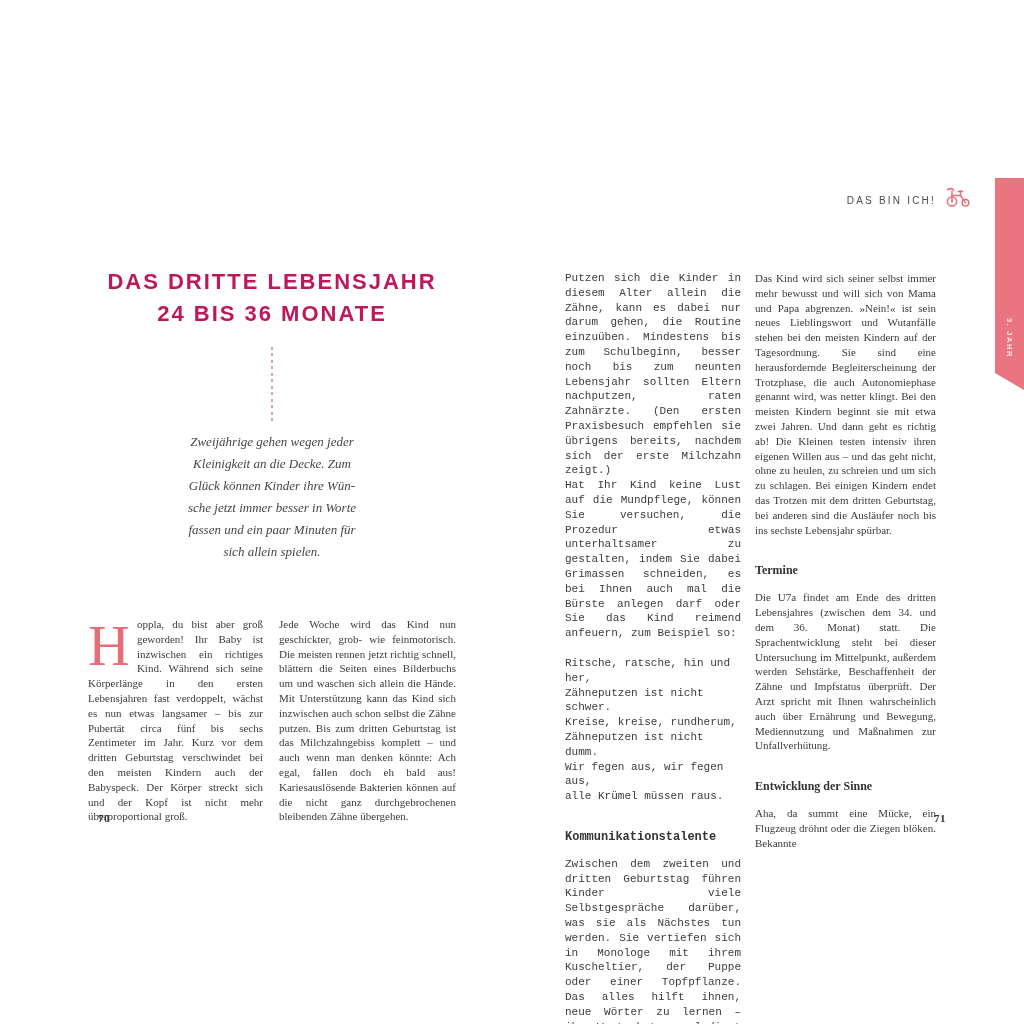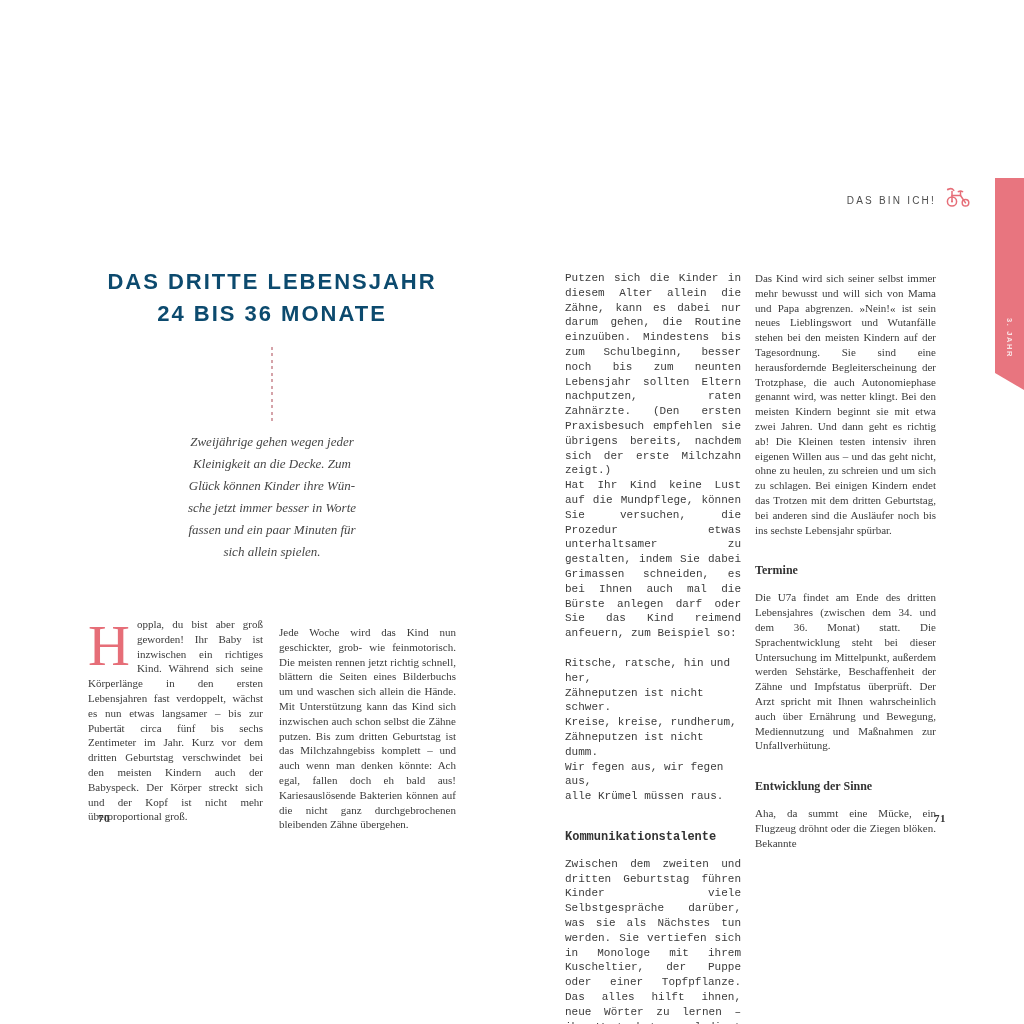--- a/index.html
+++ b/index.html
@@ -6,39 +6,39 @@
   .spread {
     position:relative; width:1024px; height:1024px; background:#ffffff;
     font-family:"Liberation Serif", serif; color:#3b3b3b; overflow:hidden;
   }
 
   
   .chapter-title {
     position:absolute; left:88px; top:266px; width:368px;
     text-align:center; font-family:"Liberation Sans", sans-serif;
     font-weight:bold; font-size:22px; line-height:32px;
-    letter-spacing:2px; color:#0c4a6e;
+    letter-spacing:2px; color:#be185d;
   }
   .chapter-title div { white-space:nowrap; }
 
   .dotted-rule {
     position:absolute; left:271px; top:347px; width:2px; height:74px;
     background:repeating-linear-gradient(to bottom,#d5a3a9 0 3px,transparent 3px 6.5px);
   }
 
   .lead-text {
     position:absolute; left:147px; top:431px; width:250px;
     text-align:center; font-style:italic; font-size:13px; line-height:22px;
     white-space:pre-line; color:#454545;
   }
 
   .body-col { position:absolute; font-size:11px; line-height:14.8px; text-align:justify; }
   .body-col p { margin:0; }
   #col-a { left:88px;  top:617px; width:175px; }
-  #col-b { left:279px; top:617px; width:177px;margin-top:8px; }
+  #col-b { left:279px; top:617px; width:177px; }
   #col-c { left:565px; top:271px; width:176px;font-family:Liberation Mono, monospace; }
   #col-d { left:755px; top:271px; width:181px; }
 
   .dropcap {
     float:left; font-size:58px; line-height:50px; margin:4px 7px 0 0;
     color:#e66e78;
   }
 
   .poem { white-space:pre-line; text-align:left; margin-top:15px !important; }
 

